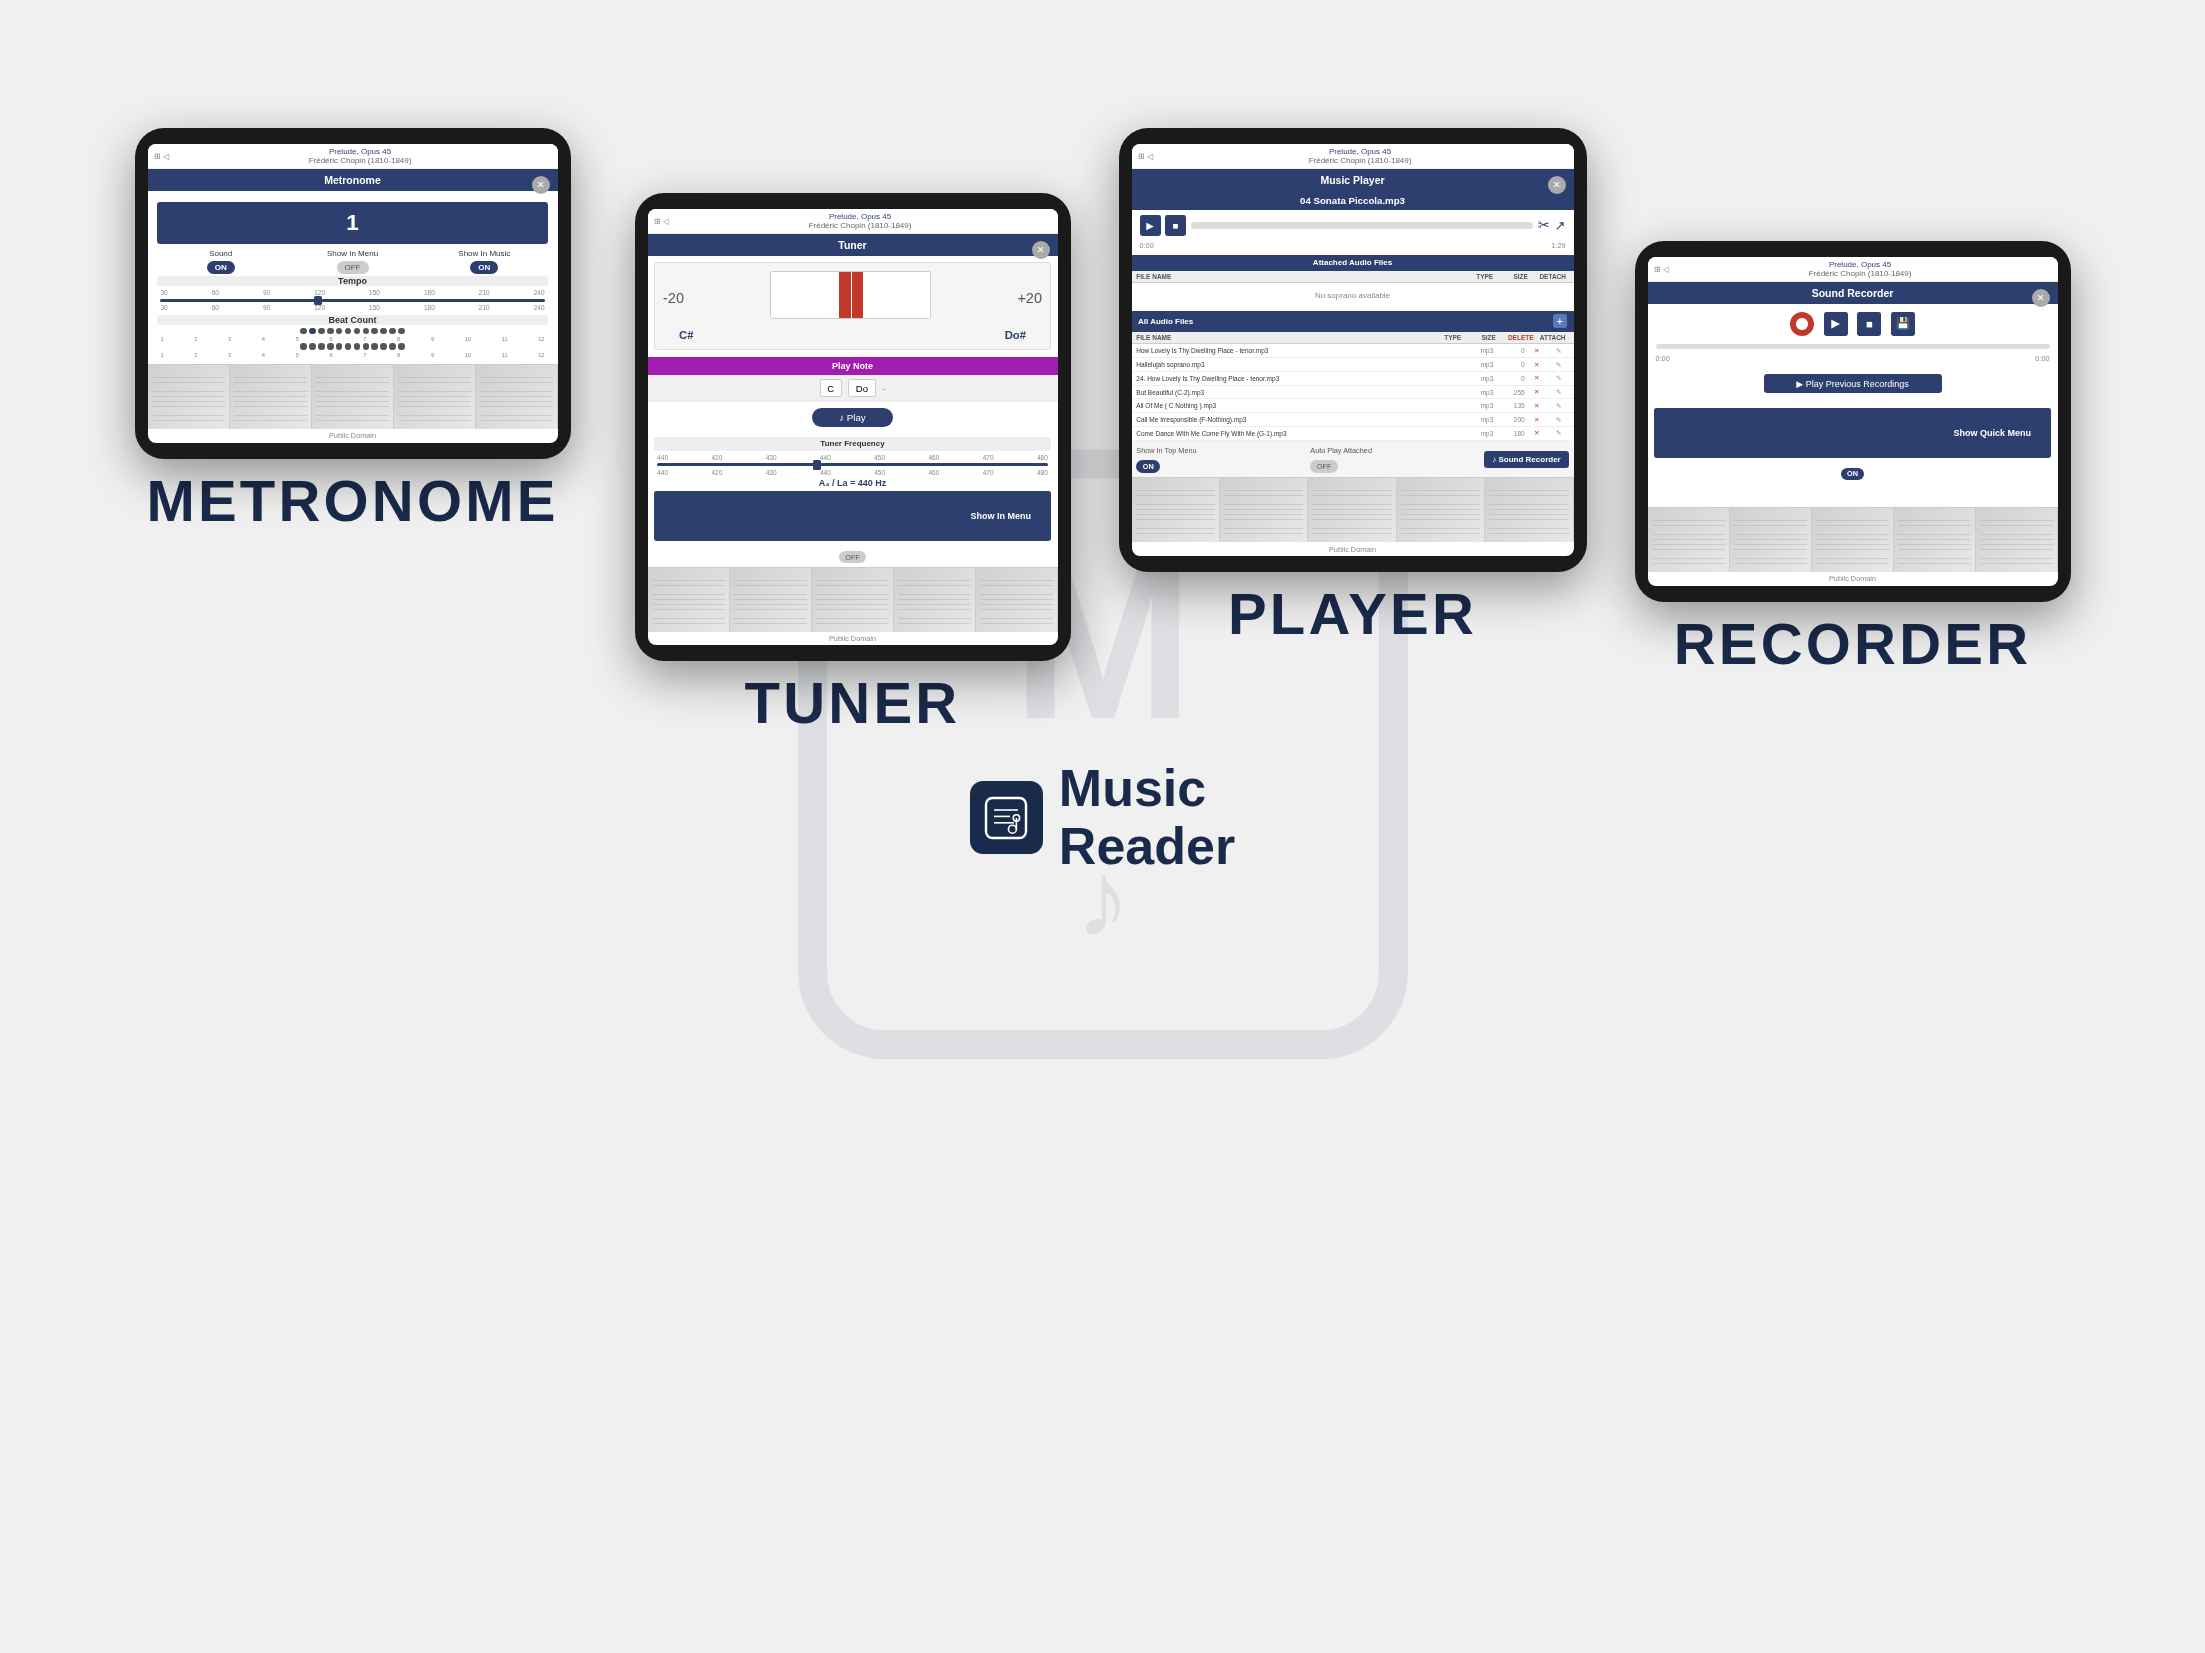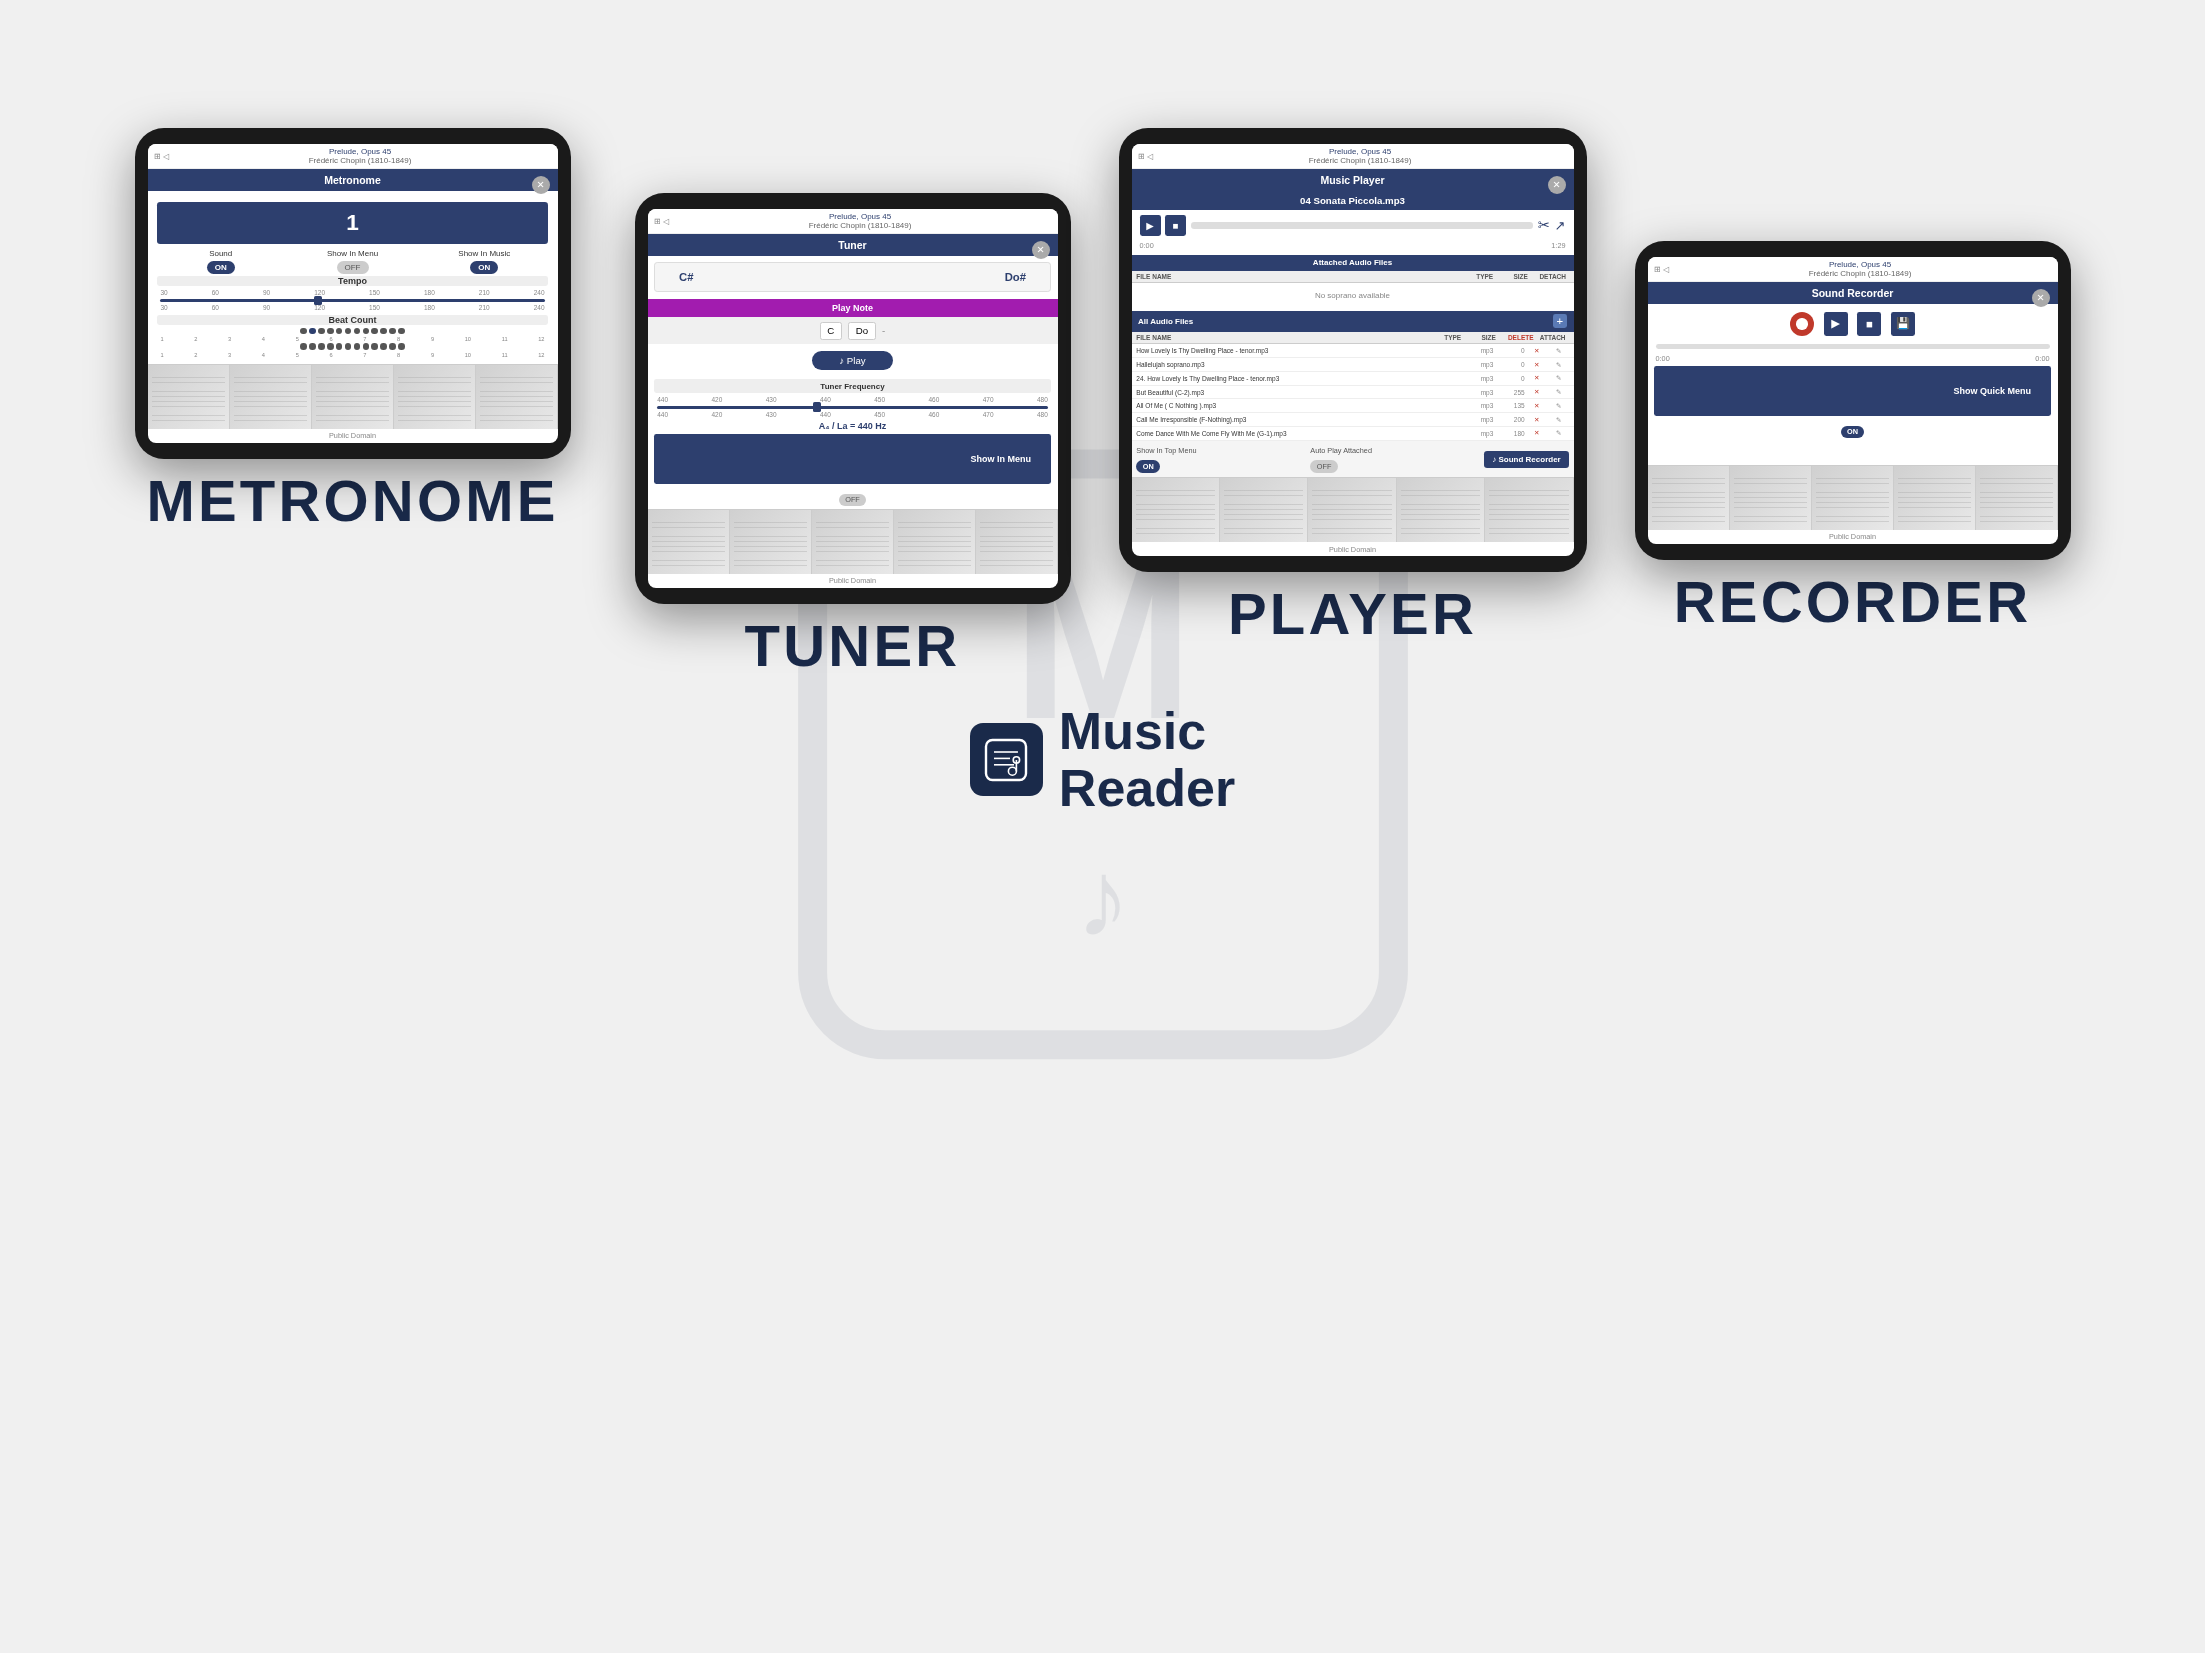--- a/index.html
+++ b/index.html
@@ -801,20 +801,28 @@
               <div class="panel-subtitle">Frédéric Chopin (1810-1849)</div>
             </div>
           </div>
 
           <div style="position:relative;">
             <div class="dark-header">Tuner</div>
             <div class="close-btn">✕</div>
           </div>
 
           <div class="tuner-gauge">
+            <div class="tuner-scale">
+              <span>-20</span>
+              <div class="tuner-needle-area">
+                <div class="tuner-red-bar"></div>
+                <div class="tuner-needle"></div>
+              </div>
+              <span>+20</span>
+            </div>
             <div class="tuner-notes">
               <span>C#</span>
               <span>Do#</span>
             </div>
           </div>
 
           <div class="play-note-section">Play Note</div>
           <div class="note-selectors">
             <div class="note-select-box">C</div>
             <div class="note-select-box">Do</div>
@@ -1024,20 +1032,23 @@
           </div>
 
           <div class="rec-progress">
             <div class="rec-slider"></div>
           </div>
           <div class="rec-times">
             <span>0:00</span>
             <span>0:00</span>
           </div>
 
+          <div style="display:flex;justify-content:center;padding:6.5px 0;">
+            <div class="play-prev-btn">▶ Play Previous Recordings</div>
+          </div>
 
           <div class="show-in-menu-section">Show Quick Menu</div>
           <div class="toggle-section">
             <span class="toggle-sm">ON</span>
           </div>
 
           <div class="score-strip" style="margin-top:24px;">
             <div class="score-thumb"></div>
             <div class="score-thumb"></div>
             <div class="score-thumb"></div>

